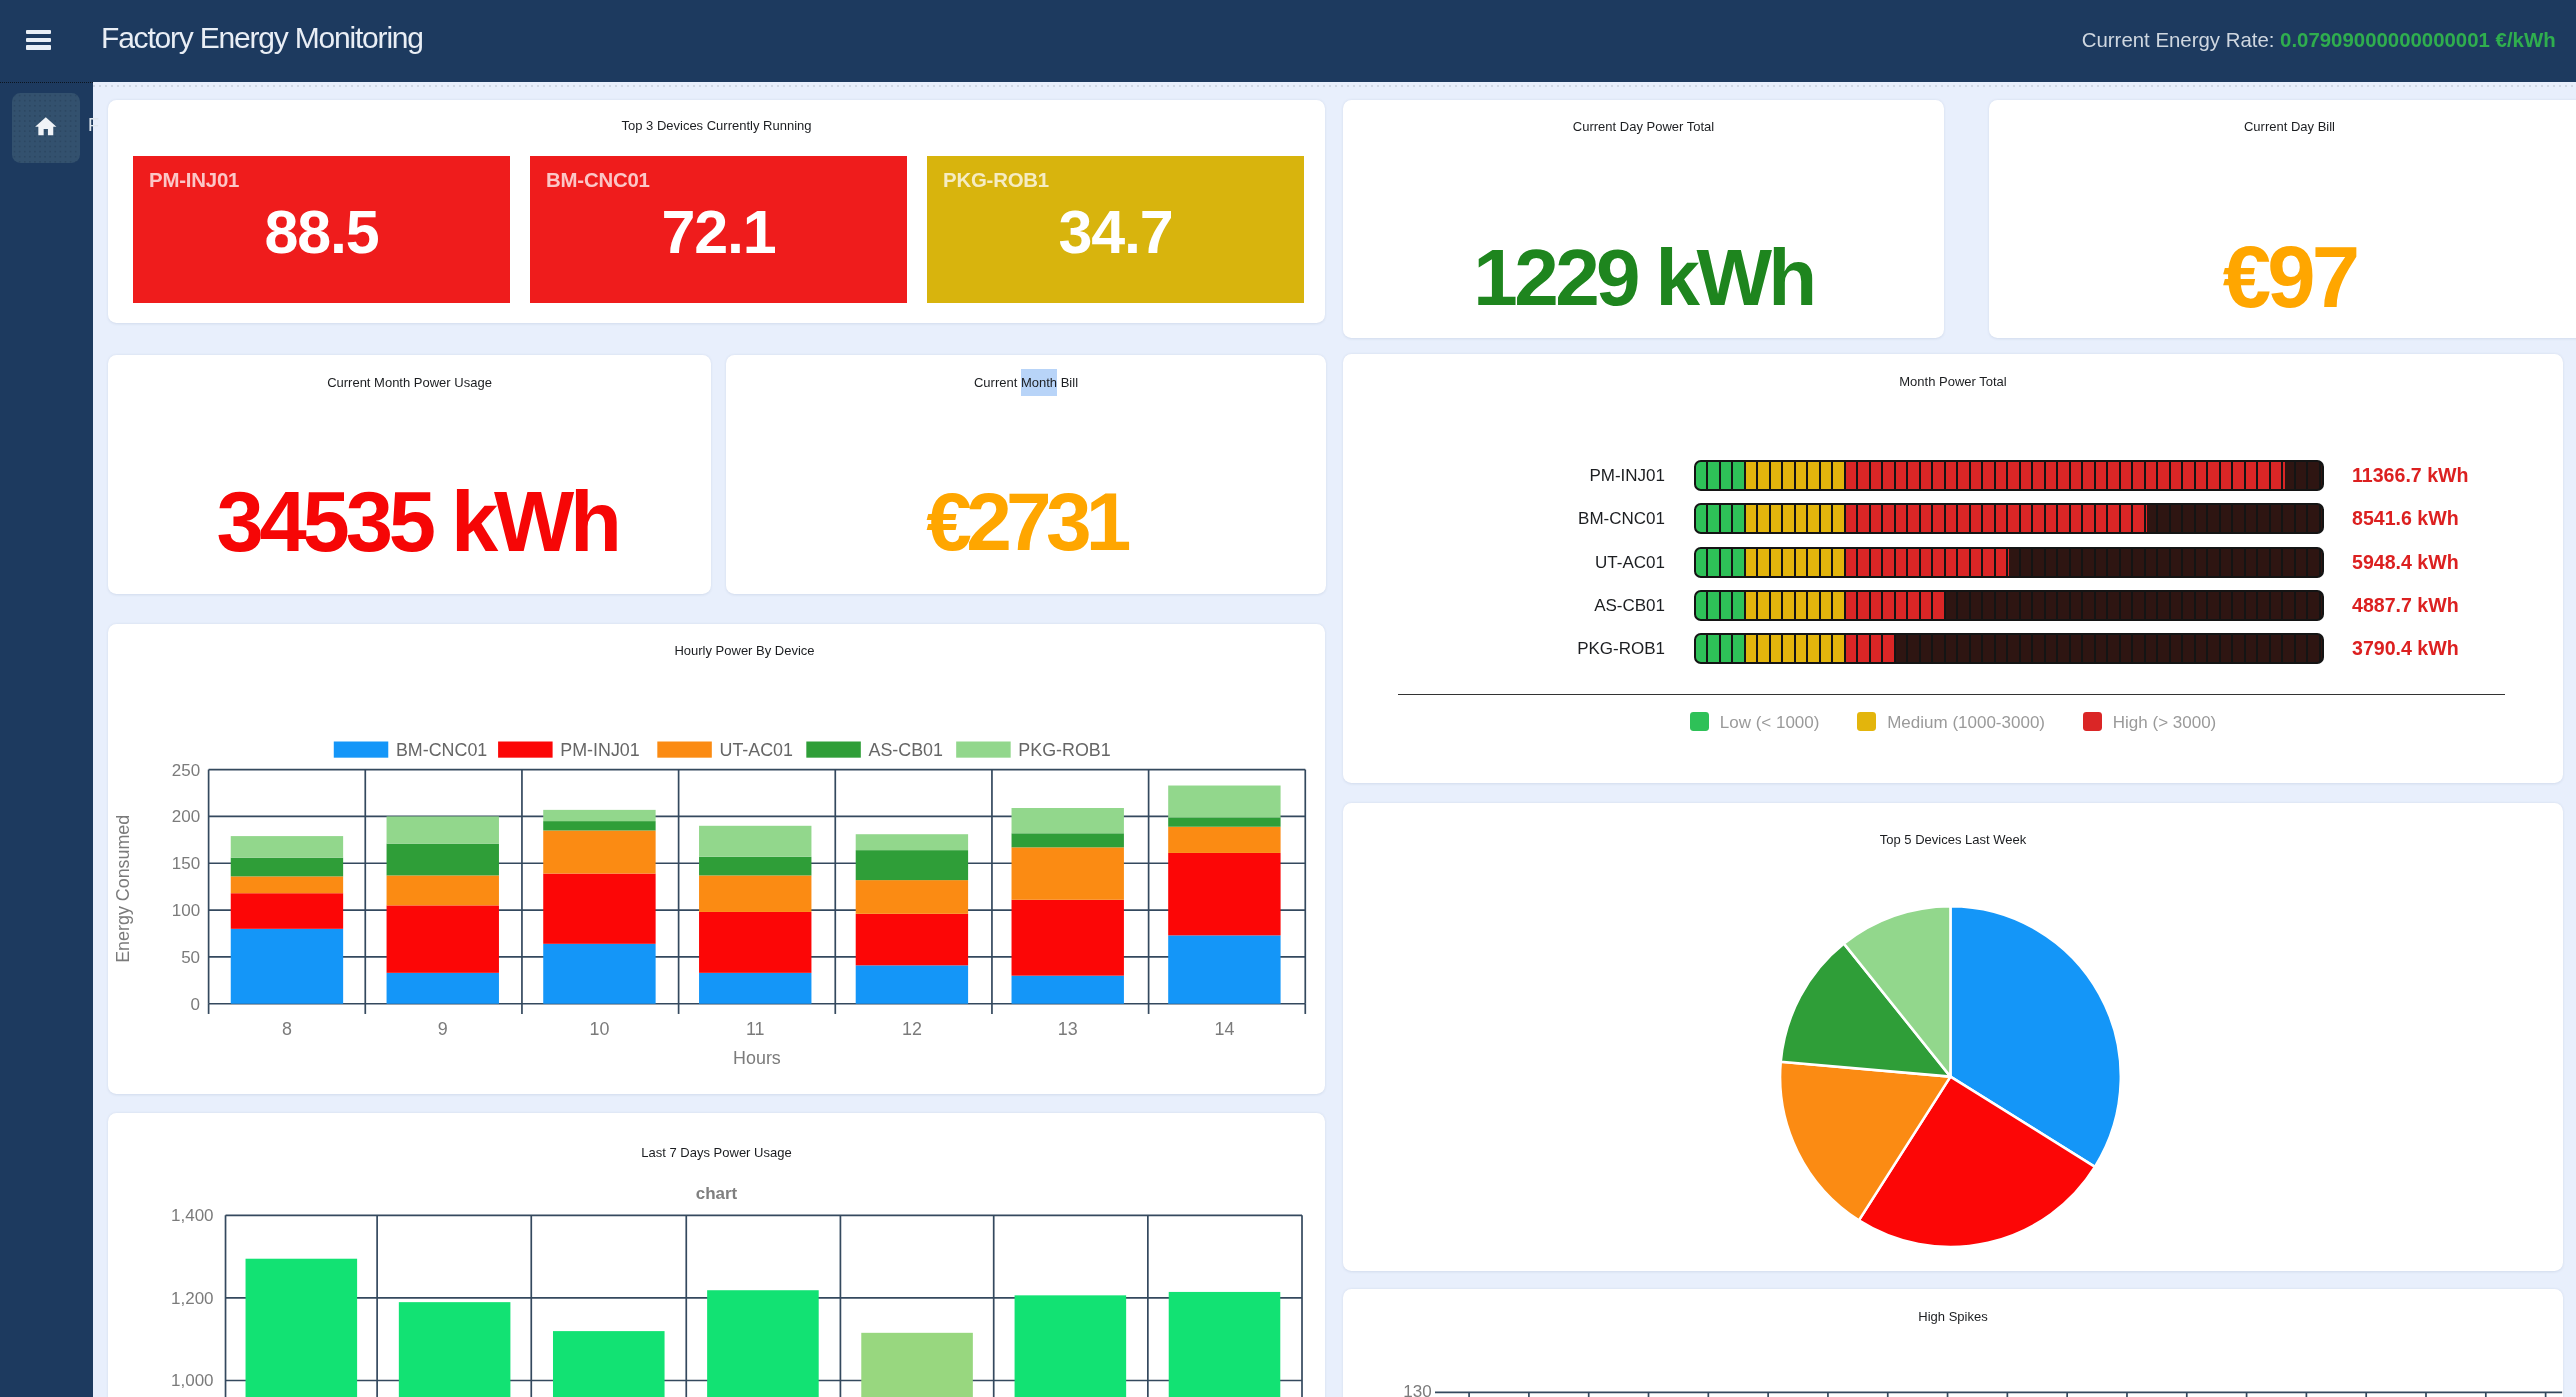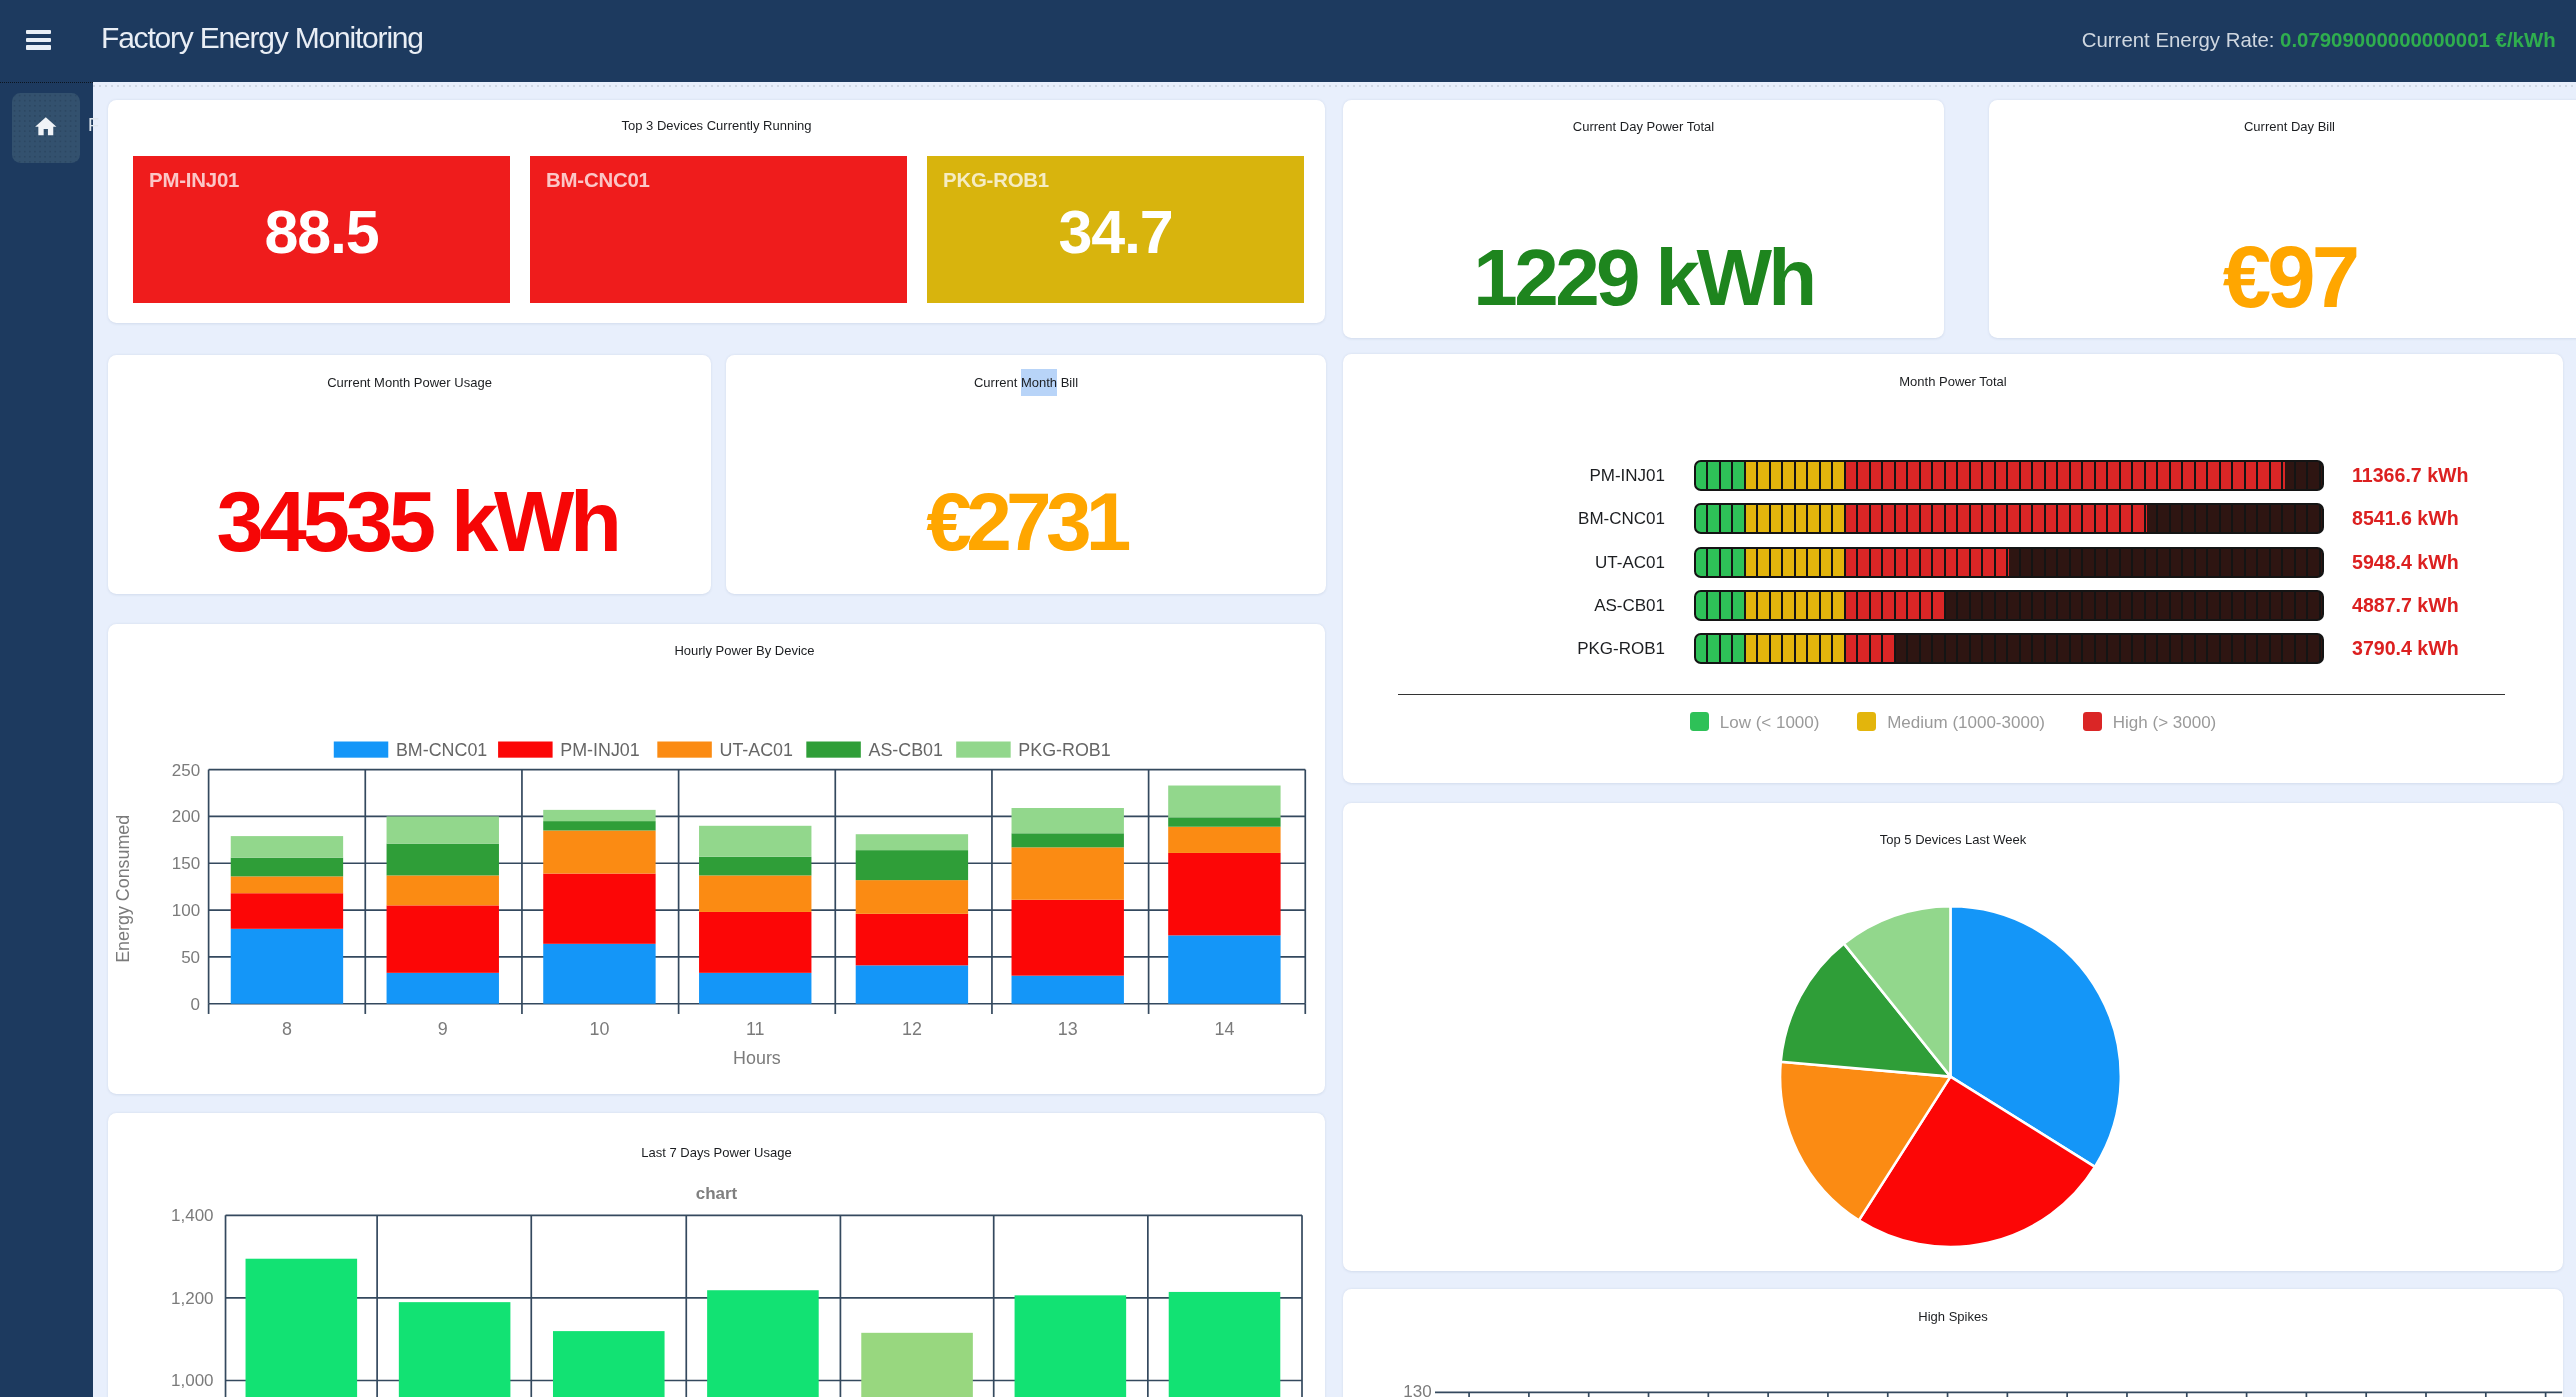--- a/index.html
+++ b/index.html
@@ -91,20 +91,21 @@
   <div class="content-dots"></div>
 
   <div class="card" id="cardA">
     <div class="ctitle">Top 3 Devices Currently Running</div>
     <div class="tile red" style="left:25px">
       <span class="lbl">PM-INJ01</span>
       <div class="val">88.5</div>
     </div>
     <div class="tile red" style="left:422px">
       <span class="lbl">BM-CNC01</span>
+      <div class="val">72.1</div>
     </div>
     <div class="tile gold" style="left:819px">
       <span class="lbl">PKG-ROB1</span>
       <div class="val">34.7</div>
     </div>
   </div>
 
   <div class="card" id="cardB">
     <div class="ctitle">Current Day Power Total</div>
     <div class="bignum">1229 kWh</div>

